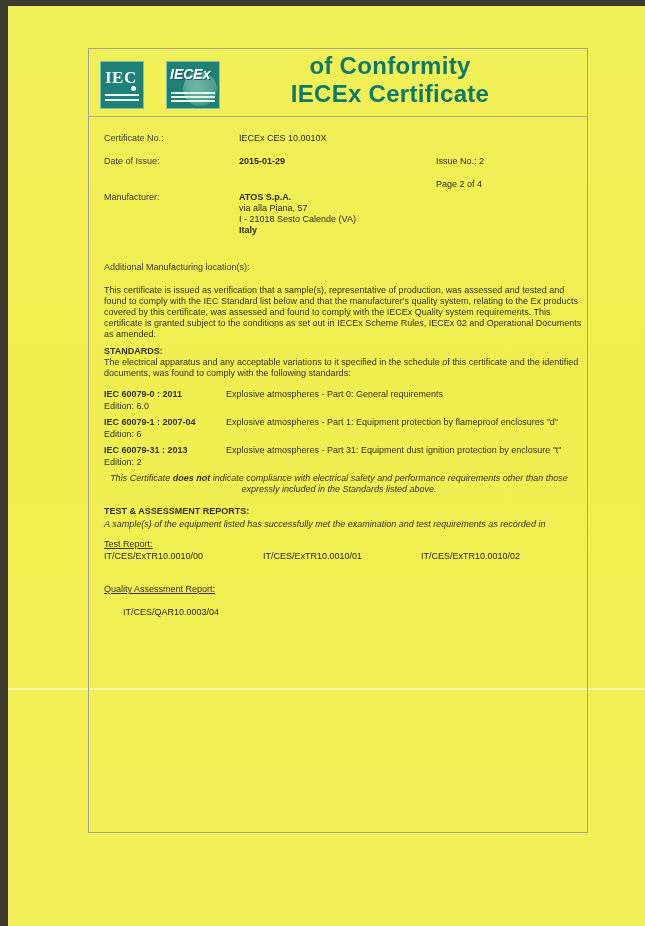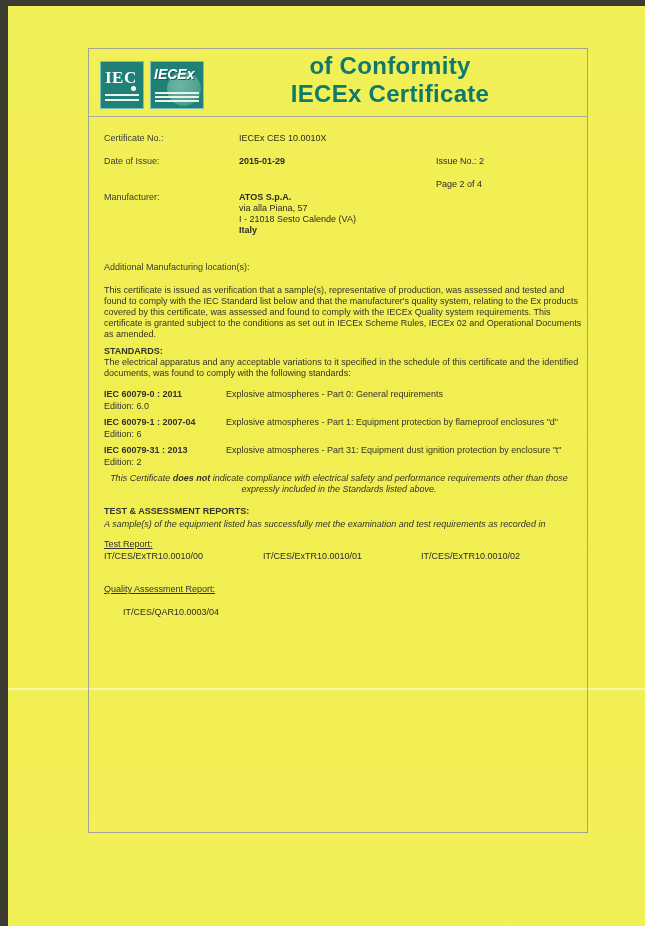--- a/index.html
+++ b/index.html
@@ -26,21 +26,21 @@
     border: 1px solid #a3a591;
     color: #33332f;
     font-size: 9px;
   }
 
   
   .cert-header {
     position: absolute; left: 0; top: 0; right: 0; height: 68px;
     border-bottom: 1px solid #aaac9a;
   }
-  .logos { position: absolute; left: 11px; top: 12px; display: flex; gap: 6px; }
+  .logos { position: absolute; left: 11px; top: 12px; display: flex; gap: 22px; }
   .logo {
     width: 44px; height: 48px;
     background: #1e8076;
     border: 1px solid #7dbfb2;
     position: relative;
     overflow: hidden;
     color: #ffffff;
   }
   .logo-iec .logo-text {
     position: absolute; left: 4px; top: 6px;

